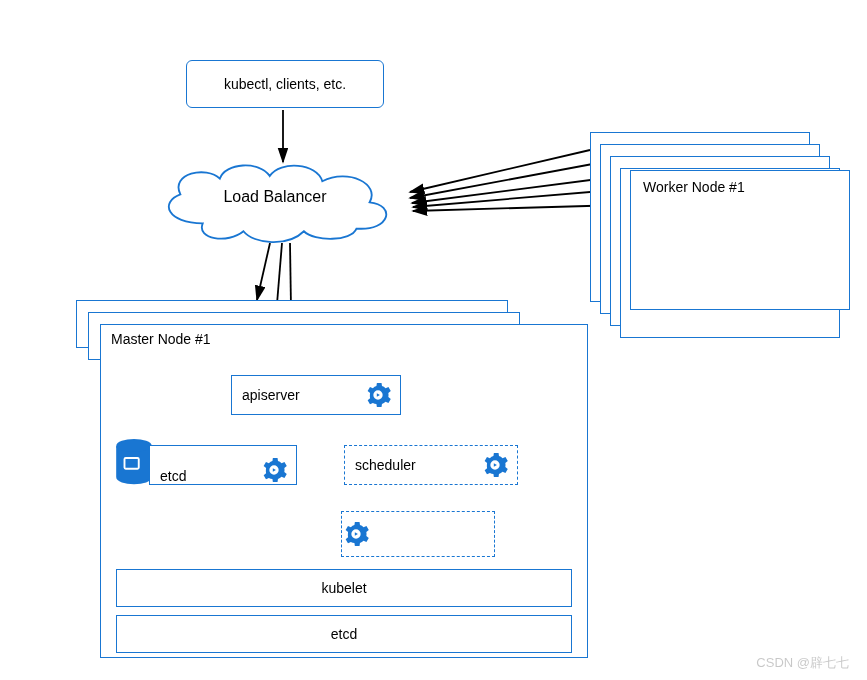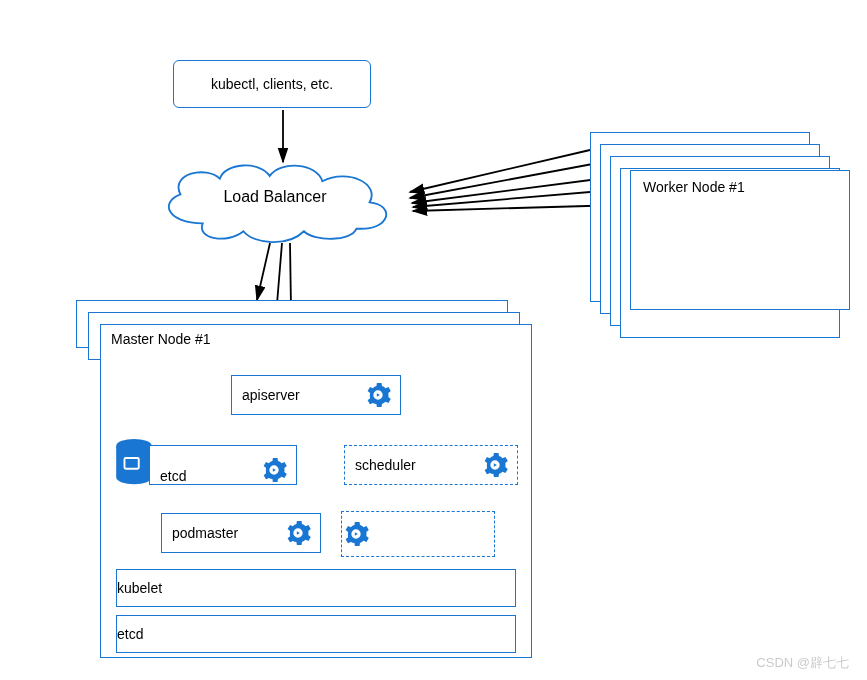--- a/index.html
+++ b/index.html
@@ -68,21 +68,21 @@
       position: absolute;
       width: 38px; height: 46px;
       color: #1976d2;
     }
     .fullbar {
       position: absolute;
       border: 1.5px solid #1976d2;
       background: #fff;
       left: 15px; right: 15px;
       height: 38px;
-      display: flex; align-items:center; 
+      display: flex; align-items:center; justify-content:center;
     }
     .worker-stack .title {
       position: absolute;
       top: 8px; left: 12px;
     }
     .arrow-svg {
       position: absolute;
       left: 0; top: 0;
       width: 867px; height: 680px;
       pointer-events: none;
@@ -125,34 +125,34 @@
 
   <line x1="380" y1="512" x2="300" y2="416" stroke="#000" stroke-width="1.8" marker-end="url(#ah)"></line>
 
   <line x1="225" y1="512" x2="215" y2="484" stroke="#000" stroke-width="1.8" marker-end="url(#ah)"></line>
 
   <line x1="288" y1="515" x2="332" y2="470" stroke="#888" stroke-width="1.6" stroke-dasharray="5,4" marker-end="url(#ahg)"></line>
 
   <line x1="290" y1="532" x2="335" y2="532" stroke="#888" stroke-width="1.6" stroke-dasharray="5,4" marker-end="url(#ahg)"></line>
 </svg>
 
-<div class="box" style="left:173px; top:60px; width:198px; height:48px;">
+<div class="box" style="left:186px; top:60px; width:198px; height:48px;">
   <span>kubectl, clients, etc.</span>
 </div>
 
 <div class="cloud">
   <svg viewBox="0 0 200 70">
     <path d="M45 52 C18 52 12 36 28 30 C20 14 48 8 58 18 C62 6 88 4 96 16 C104 4 132 6 136 20 C156 10 180 22 172 36 C192 38 188 58 162 56 C158 66 130 66 122 58 C110 70 84 68 76 58 C64 68 40 64 45 52 Z" fill="#fff" stroke="#1976d2" stroke-width="1.4"></path>
   </svg>
   <div class="cloud-label">Load Balancer</div>
 </div>
 
 <div class="stacked master-stack" style="left:76px; top:300px; width:432px; height:48px;"></div>
 <div class="stacked master-stack" style="left:88px; top:312px; width:432px; height:48px;"></div>
-<div class="stacked master-stack" style="left:100px; top:324px; width:432px; height:334px;">
+<div class="stacked master-stack" style="left:100px; top:324px; width:488px; height:334px;">
   <div class="title">Master Node #1</div>
 
   <div class="component" style="left:130px; top:50px; width:170px;">
     <span class="lbl">apiserver</span>
     <span class="gear-wrap">
       <svg class="gear" viewBox="0 0 24 24">
           <path fill="currentColor" d="M12 8a4 4 0 1 0 0 8 4 4 0 0 0 0-8zm9 4c0 .6-.05 1.2-.15 1.77l2.1 1.64-2 3.46-2.48-1a8 8 0 0 1-3.06 1.78l-.38 2.65h-4l-.38-2.65A8 8 0 0 1 7.6 18.87l-2.48 1-2-3.46 2.1-1.64A8.2 8.2 0 0 1 5.07 12c0-.6.05-1.2.15-1.77l-2.1-1.64 2-3.46 2.48 1A8 8 0 0 1 10.66 4.35L11.04 1.7h4l.38 2.65a8 8 0 0 1 3.06 1.78l2.48-1 2 3.46-2.1 1.64c.1.57.15 1.17.15 1.77z"></path>
           <circle cx="12" cy="12" r="2.3" fill="#fff"></circle>
           <path fill="currentColor" d="M11 10.4v3.2l2.6-1.6z"></path>
         </svg>
@@ -185,30 +185,20 @@
     <span class="lbl">scheduler</span>
     <span class="gear-wrap">
       <svg class="gear" viewBox="0 0 24 24">
           <path fill="currentColor" d="M12 8a4 4 0 1 0 0 8 4 4 0 0 0 0-8zm9 4c0 .6-.05 1.2-.15 1.77l2.1 1.64-2 3.46-2.48-1a8 8 0 0 1-3.06 1.78l-.38 2.65h-4l-.38-2.65A8 8 0 0 1 7.6 18.87l-2.48 1-2-3.46 2.1-1.64A8.2 8.2 0 0 1 5.07 12c0-.6.05-1.2.15-1.77l-2.1-1.64 2-3.46 2.48 1A8 8 0 0 1 10.66 4.35L11.04 1.7h4l.38 2.65a8 8 0 0 1 3.06 1.78l2.48-1 2 3.46-2.1 1.64c.1.57.15 1.17.15 1.77z"></path>
           <circle cx="12" cy="12" r="2.3" fill="#fff"></circle>
           <path fill="currentColor" d="M11 10.4v3.2l2.6-1.6z"></path>
         </svg>
     </span>
   </div>
 
-  <div class="component" style="left:60px; top:188px; width:160px;">
-    <span class="lbl">podmaster</span>
-    <span class="gear-wrap">
-      <svg class="gear" viewBox="0 0 24 24">
-          <path fill="currentColor" d="M12 8a4 4 0 1 0 0 8 4 4 0 0 0 0-8zm9 4c0 .6-.05 1.2-.15 1.77l2.1 1.64-2 3.46-2.48-1a8 8 0 0 1-3.06 1.78l-.38 2.65h-4l-.38-2.65A8 8 0 0 1 7.6 18.87l-2.48 1-2-3.46 2.1-1.64A8.2 8.2 0 0 1 5.07 12c0-.6.05-1.2.15-1.77l-2.1-1.64 2-3.46 2.48 1A8 8 0 0 1 10.66 4.35L11.04 1.7h4l.38 2.65a8 8 0 0 1 3.06 1.78l2.48-1 2 3.46-2.1 1.64c.1.57.15 1.17.15 1.77z"></path>
-          <circle cx="12" cy="12" r="2.3" fill="#fff"></circle>
-          <path fill="currentColor" d="M11 10.4v3.2l2.6-1.6z"></path>
-        </svg>
-    </span>
-  </div>
 
   <div class="component" style="left:240px; top:186px; width:154px; height:46px; border-style:dashed;">
     <span class="gear-wrap">
       <svg class="gear" viewBox="0 0 24 24">
           <path fill="currentColor" d="M12 8a4 4 0 1 0 0 8 4 4 0 0 0 0-8zm9 4c0 .6-.05 1.2-.15 1.77l2.1 1.64-2 3.46-2.48-1a8 8 0 0 1-3.06 1.78l-.38 2.65h-4l-.38-2.65A8 8 0 0 1 7.6 18.87l-2.48 1-2-3.46 2.1-1.64A8.2 8.2 0 0 1 5.07 12c0-.6.05-1.2.15-1.77l-2.1-1.64 2-3.46 2.48 1A8 8 0 0 1 10.66 4.35L11.04 1.7h4l.38 2.65a8 8 0 0 1 3.06 1.78l2.48-1 2 3.46-2.1 1.64c.1.57.15 1.17.15 1.77z"></path>
           <circle cx="12" cy="12" r="2.3" fill="#fff"></circle>
           <path fill="currentColor" d="M11 10.4v3.2l2.6-1.6z"></path>
         </svg>
     </span>
   </div>

